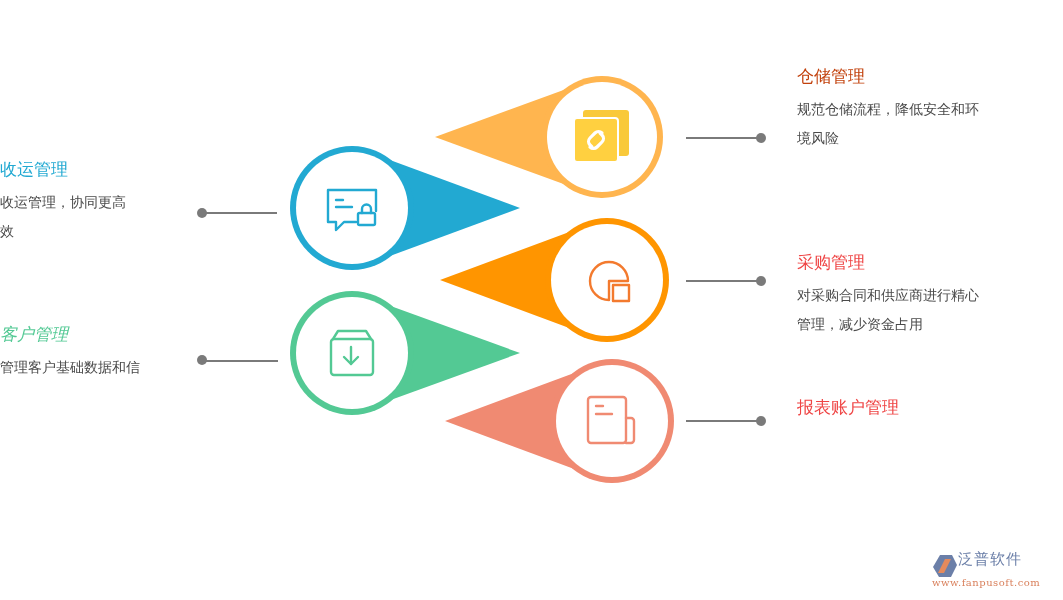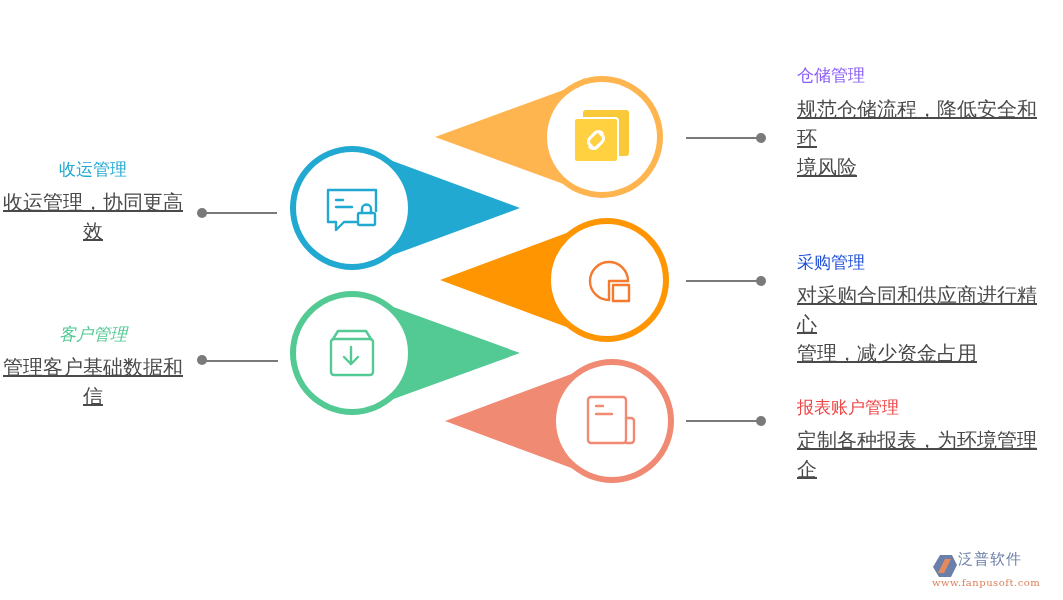--- a/index.html
+++ b/index.html
@@ -1,22 +1,22 @@
 <!DOCTYPE html>
 <html><head>
 <meta charset="utf-8">
 <style>
   html, body { margin: 0; padding: 0; background: #ffffff; }
   body { width: 1063px; height: 600px; position: relative; overflow: hidden;
          font-family: "DejaVu Sans", "Liberation Sans", sans-serif; }
   .diagram { position: absolute; left: 0; top: 0; width: 1063px; height: 600px; }
   .label-block { position: absolute; }
   .label-title { font-size: 17px; line-height: 22px; margin-bottom: 8px; }
-  .label-desc { font-size: 20px; color: #4a4a4a; line-height: 29px; text-decoration: underline; }
-  .left-block { text-align: center; }
+  .label-desc { font-size: 14px; color: #4a4a4a; line-height: 29px; }
+  .left-block { text-align: left; }
   .right-block { text-align: left; }
   .logo { position: absolute; left: 930px; top: 550px; width: 130px; height: 46px; }
   .logo-text { position: absolute; left: 28px; top: 0px; font-size: 15px; color: #6b7fa8; letter-spacing: 1px; }
   .logo-url { position: absolute; left: 2px; top: 27px; font-size: 10px; color: #d9805c; font-family: "DejaVu Serif", "Liberation Serif", serif; letter-spacing: 0.5px; }
 </style>
 </head>
 <body>
 
 <svg class="diagram" width="1063" height="600" viewBox="0 0 1063 600" xmlns="http://www.w3.org/2000/svg">
 
@@ -87,45 +87,44 @@
       <path d="M626 418 H631 a3 3 0 0 1 3 3 V440 a3 3 0 0 1 -3 3 H626"></path>
       <line x1="596" y1="406" x2="603" y2="406"></line>
       <line x1="596" y1="414" x2="612" y2="414"></line>
     </g>
   </g>
   <line x1="686" y1="421" x2="760" y2="421" stroke="#7a7a7a" stroke-width="2"></line>
   <circle cx="761" cy="421" r="5" fill="#7a7a7a"></circle>
 </svg>
 
 <div class="label-block right-block" style="left:797px; top:65px; width:240px;">
-  <div class="label-title" style="color:#8b5cf6;font-family:Liberation Serif, serif;">仓储管理</div>
+  <div class="label-title" style="color:#c2410c;">仓储管理</div>
   <div class="label-desc">规范仓储流程，降低安全和环</div>
   <div class="label-desc">境风险</div>
 </div>
 
 <div class="label-block left-block" style="left:0px; top:158px; width:186px;">
   <div class="label-title" style="color:#22A9D2;">收运管理</div>
   <div class="label-desc">收运管理，协同更高</div>
   <div class="label-desc">效</div>
 </div>
 
 <div class="label-block right-block" style="left:797px; top:251px; width:240px;">
-  <div class="label-title" style="color:#1d4ed8;">采购管理</div>
+  <div class="label-title" style="color:#ef4444;">采购管理</div>
   <div class="label-desc">对采购合同和供应商进行精心</div>
   <div class="label-desc">管理，减少资金占用</div>
 </div>
 
 <div class="label-block left-block" style="left:0px; top:323px; width:186px;">
   <div class="label-title" style="color:#53C994;font-style:italic;">客户管理</div>
   <div class="label-desc">管理客户基础数据和信</div>
 </div>
 
 <div class="label-block right-block" style="left:797px; top:396px; width:250px;">
   <div class="label-title" style="color:#ef4444;">报表账户管理</div>
-  <div class="label-desc">定制各种报表，为环境管理企</div>
 </div>
 
 <div class="logo">
   <svg width="26" height="26" viewBox="0 0 26 26" style="position:absolute; left:2px; top:3px;">
     <polygon points="8,2 20,2 25,12 19,24 7,24 1,14" fill="#6b7fa8"></polygon>
     <path d="M6 20 L13 6 L19 6 L12 20 Z" fill="#e58a5c"></path>
   </svg>
   <div class="logo-text">泛普软件</div>
   <div class="logo-url">www.fanpusoft.com</div>
 </div>

